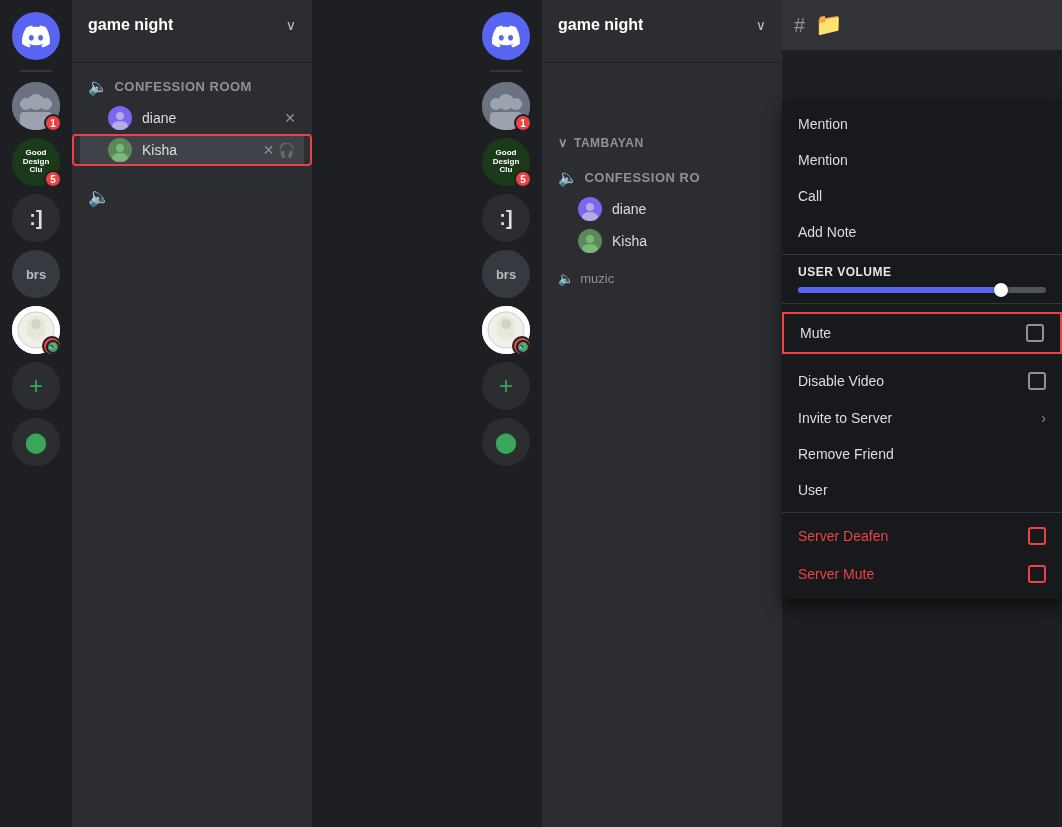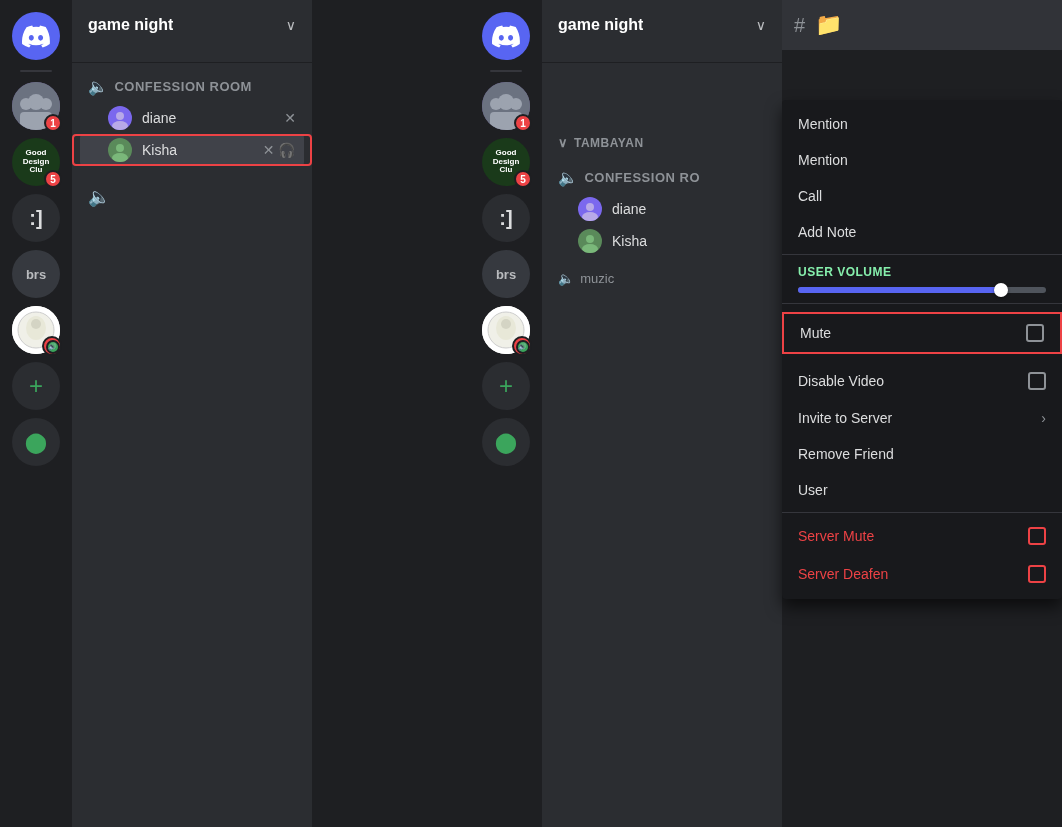--- a/index.html
+++ b/index.html
@@ -325,21 +325,21 @@
     .checkbox-icon.red-border {
       border-color: #ed4245;
     }
 
     .user-volume-section {
       padding: 6px 16px 6px;
     }
 
     .user-volume-label {
       font-size: 12px;
-      color: #86efac;
+      color: #e5e5e5;
       text-transform: uppercase;
       font-weight: 600;
       letter-spacing: 0.5px;
       margin-bottom: 8px;
     }
 
     .volume-slider-track {
       width: 100%;
       height: 6px;
       background: #4f545c;
@@ -701,24 +701,24 @@
       <span>Remove Friend</span>
     </div>
 
     <div class="menu-item">
       <span>User</span>
     </div>
 
     <div class="menu-separator"></div>
 
     <div class="menu-item red">
+      <span>Server Deafen</span>
+      <div class="checkbox-icon red-border"></div>
+    </div>
+
+    <div class="menu-item red">
       <span>Server Mute</span>
       <div class="checkbox-icon red-border"></div>
     </div>
 
-    <div class="menu-item red">
-      <span>Server Deafen</span>
-      <div class="checkbox-icon red-border"></div>
-    </div>
-
   </div>
 
 </div>
 
 </body></html>

